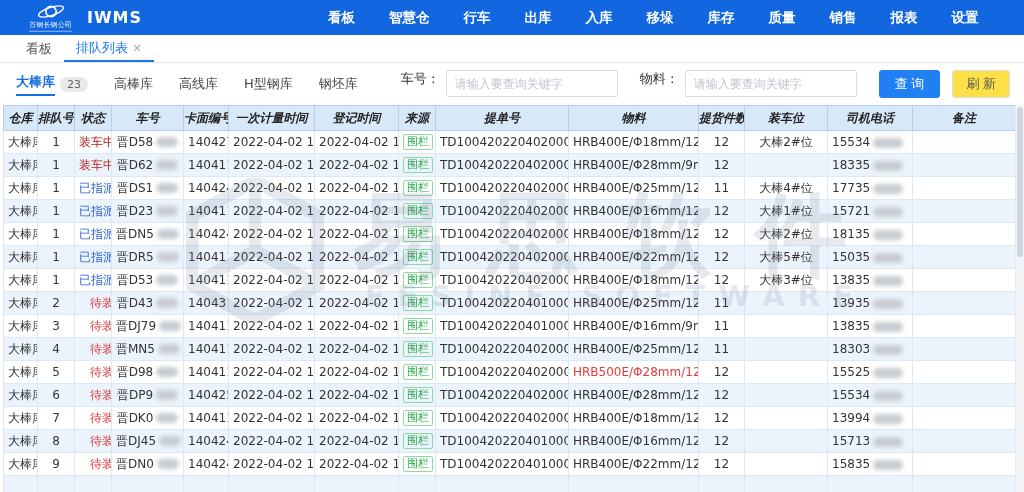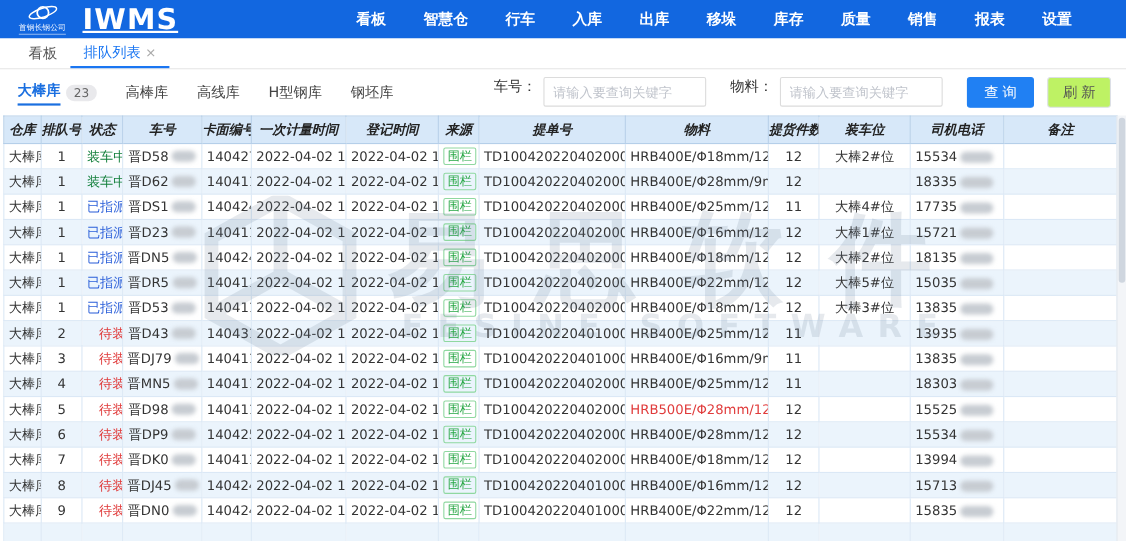--- a/index.html
+++ b/index.html
@@ -1,57 +1,57 @@
 <!DOCTYPE html>
 <html><head>
 <meta charset="utf-8">
 <style>
   * { box-sizing: border-box; margin: 0; padding: 0; }
   html,body { width:1024px; height:492px; overflow:hidden; }
   body { font-family:"DejaVu Sans","Liberation Sans",sans-serif; background:#fff; position:relative; }
 
   
   .topnav { height:35px; background:#1267e0; display:flex; align-items:stretch; color:#fff; }
-  .brand { display:flex; align-items:center; padding-left:16px; }
+  .brand { display:flex; align-items:center; padding-left:28px; }
   .logo-block { display:flex; flex-direction:column; align-items:center; margin-right:14px; }
   .logo-block svg { display:block; }
   .company { font-size:7.5px; color:#eaf2ff; white-space:nowrap; transform:scale(.95); border-bottom:1px solid rgba(255,255,255,.55); padding-bottom:1px;}
-  .app-title { font-size:26px; font-weight:bold; letter-spacing:1px; margin-right:40px;text-decoration:underline; }
+  .app-title { font-size:16px; font-weight:bold; letter-spacing:1px; margin-right:64px; }
   .nav-items { display:flex; align-items:stretch; margin-left:105px; }
   .nav-item { display:flex; align-items:center; padding:0 17px; font-size:13.5px; font-weight:bold; cursor:pointer; white-space:nowrap; }
   .nav-item.active { background:#0d53c2; }
 
   
   .tabbar { height:28px; background:#fff; border-bottom:1px solid #e6e6e6; display:flex; align-items:stretch; padding-left:14px; }
   .page-tab { display:flex; align-items:center; padding:0 12px; font-size:13px; color:#555; cursor:pointer; position:relative; }
   .page-tab.active { color:#1a76f2; border-bottom:2px solid #1a76f2; }
   .page-tab .close { color:#aaa; font-size:12px; margin-left:4px; }
 
   
   .toolbar { display:flex; align-items:center; height:42px; padding:0 14px 0 16px; }
   .wh-tab { display:flex; align-items:center; margin-right:26px; font-size:13px; color:#444; cursor:pointer; height:100%; position:relative; white-space:nowrap; }
   .wh-tab.active { color:#1a6fe0; font-weight:bold; }
   .wh-tab.active .wh-label { border-bottom:2px solid #1a6fe0; padding-bottom:3px; }
   .wh-badge { background:#e9e9ec; color:#666; font-size:11px; font-weight:normal; border-radius:9px; padding:1px 7px; margin-left:5px; }
   .search-group { margin-left:auto; display:flex; align-items:flex-start; }
   .search-label { font-size:13px; color:#333; margin-right:6px; white-space:nowrap; }
-  .search-input { width:148px; height:27px; border:1px solid #dcdcdc; border-radius:2px; font-size:12px; padding:0 8px; color:#4c1d95; margin-right:22px; }
+  .search-input { width:172px; height:27px; border:1px solid #dcdcdc; border-radius:2px; font-size:12px; padding:0 8px; color:#4c1d95; margin-right:22px; }
   .search-input::placeholder { color:#c0c4cc; }
   .btn { height:28px; font-size:13px; border-radius:3px; cursor:pointer; white-space:nowrap; }
   .btn-primary { background:#2080f3; border:1px solid #2080f3; color:#fff; padding:0 15px; margin-right:12px; }
-  .btn-plain { background:#bef264; border:1px solid #dcdfe6; color:#555; padding:0 13px; }
+  .btn-plain { background:#fde047; border:1px solid #dcdfe6; color:#555; padding:0 13px; }
 
   
   .table-wrap { padding:0 0 0 3px; position:relative; }
   table { border-collapse:collapse; table-layout:fixed; width:1012px; }
   th { height:25px; background:#d7e8f9; border:1px solid #b5cfe9; font-size:12px; font-weight:bold; color:#222; white-space:nowrap; overflow:hidden;font-style:italic; }
   td { height:23px; border:1px solid #dbe8f6; font-size:12px; color:#333; white-space:nowrap; overflow:hidden; text-align:center; padding:0 4px; }
   tr.even td { background:#ebf4fc; }
   td.al { text-align:left; }
-  .st-loading { color:#15803d; }
+  .st-loading { color:#b91c1c; }
   .st-assigned { color:#2b5fd9; }
   .st-waiting { color:#e03b3b;margin-left:11px; }
   .src-tag { display:inline-block; border:1px solid #8fd8a0; color:#28a745; font-size:11px; line-height:14px; padding:0 3px; border-radius:2px; }
   .mat-red { color:#e03b3b; }
   .blur-blob { display:inline-block; height:10px; background:#c7ccd2; border-radius:5px; filter:blur(2px); vertical-align:middle; margin-left:3px; }
   .blur-plate { width:22px; }
   .blur-phone { width:30px; }
 
   
   .v-scroll { position:absolute; right:0; top:105px; width:9px; height:387px; background:#f3f5f8; border-left:1px solid #e4e9f0; }
@@ -74,22 +74,22 @@
         <ellipse cx="15" cy="8.5" rx="13" ry="4" fill="none" stroke="#ffffff" stroke-width="1.3" transform="rotate(-18 15 8.5)"></ellipse>
       </svg>
       <div class="company">首钢长钢公司</div>
     </div>
     <div class="app-title">IWMS</div>
   </div>
   <div class="nav-items" id="nav-items">
       <div class="nav-item">看板</div>
       <div class="nav-item">智慧仓</div>
       <div class="nav-item">行车</div>
+      <div class="nav-item">出库</div>
       <div class="nav-item">入库</div>
-      <div class="nav-item">出库</div>
       <div class="nav-item">移垛</div>
       <div class="nav-item">库存</div>
       <div class="nav-item">质量</div>
       <div class="nav-item">销售</div>
       <div class="nav-item">报表</div>
       <div class="nav-item">设置</div>
     </div>
 
 </div>
 

